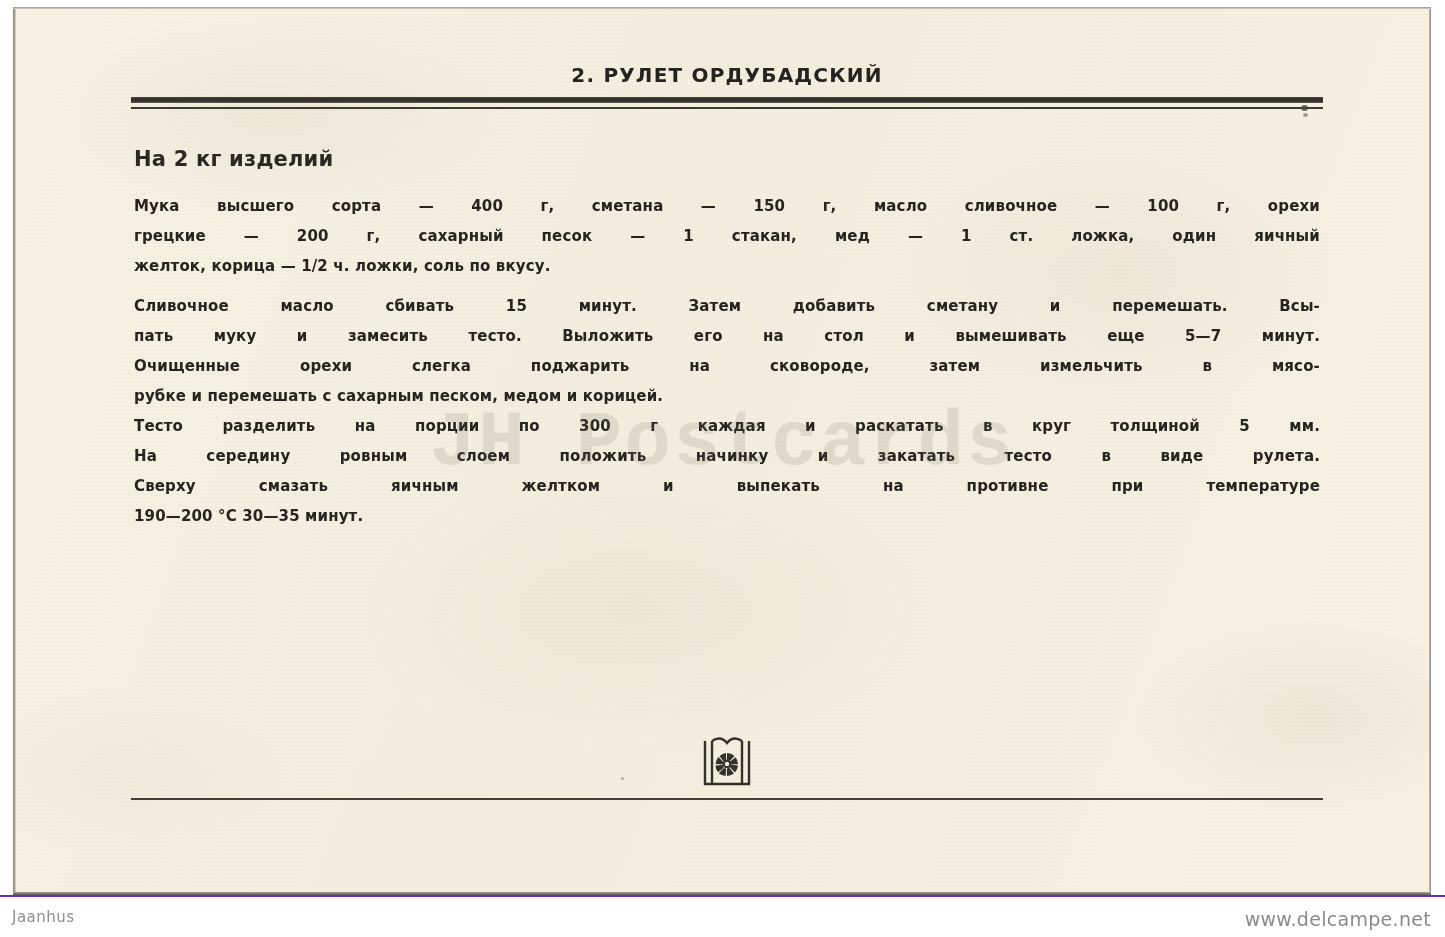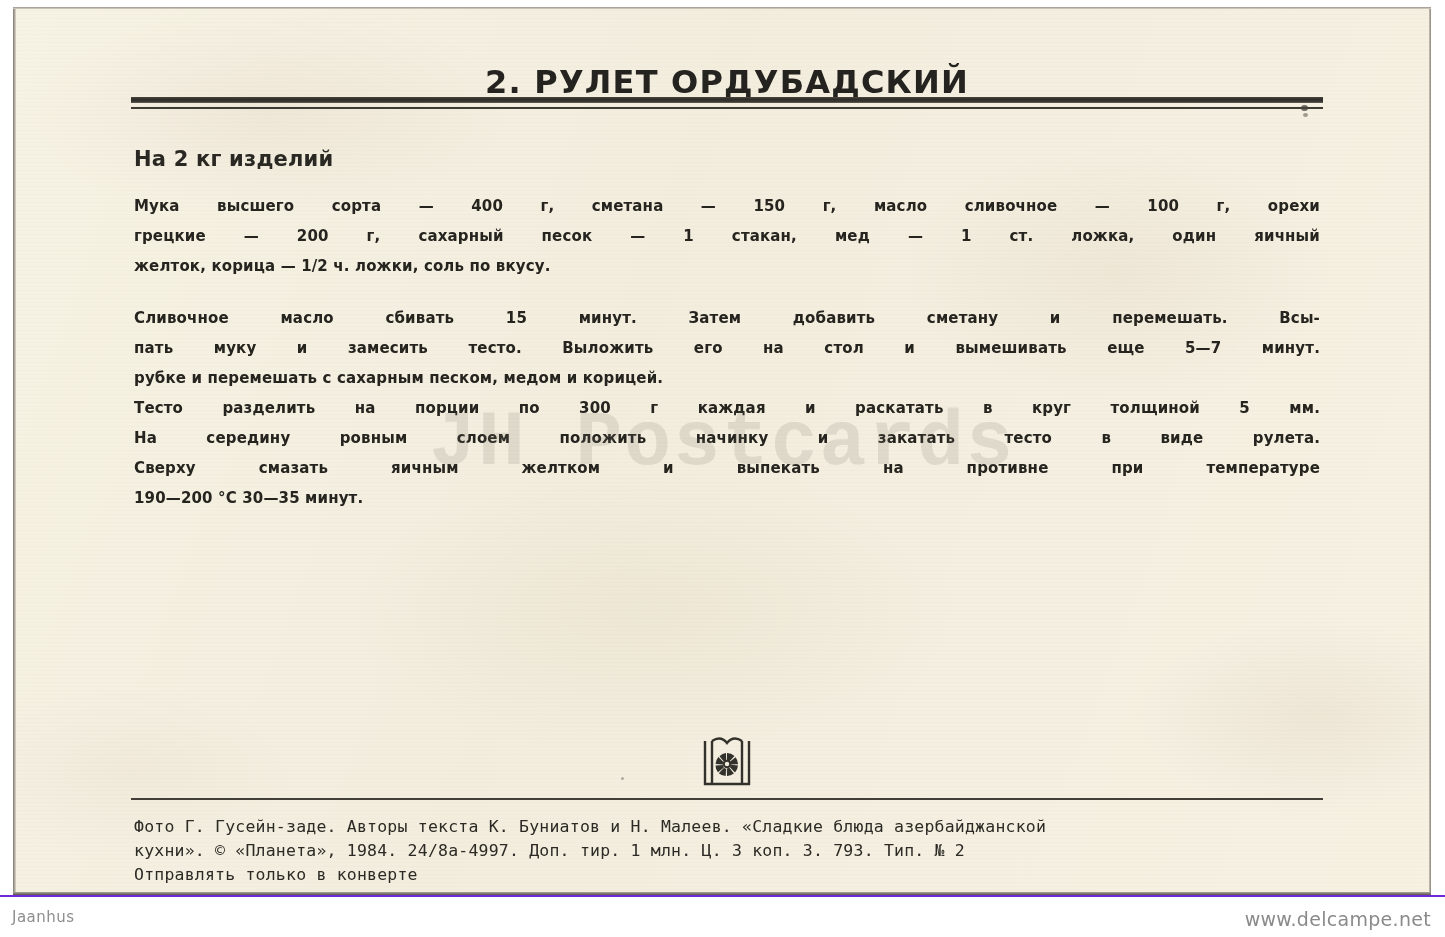--- a/index.html
+++ b/index.html
@@ -111,21 +111,21 @@
 
   
   .title {
     position: absolute;
     top: 56px;
     left: 0;
     width: 100%;
     text-align: center;
     font-family: "DejaVu Sans", sans-serif;
     font-weight: 700;
-    font-size: 32px;
+    font-size: 20px;
     letter-spacing: 1.2px;
     color: #24231f;
     white-space: nowrap;
   }
 
   
   .rule-thick {
     position: absolute;
     top: 90px;
     left: 0;
@@ -159,21 +159,21 @@
     width: 1186px;
     color: #26241f;
     font-weight: 700;
     font-size: 15px;
     line-height: 30px;
     letter-spacing: .15px;
   }
   .para .ln { display: block; white-space: nowrap; }
 
   #ingredients { top: 184px; }
-  #method      { top: 296px; }
+  #method      { top: 284px; }
 
   
   .ln.stretch {
     display: block;
     text-align: justify;
     text-align-last: justify;
     white-space: normal;
   }
 
   
@@ -284,20 +284,21 @@
 
       <div class="para" id="ingredients">
         <span class="ln stretch">Мука высшего сорта — 400 г, сметана — 150 г, масло сливочное — 100 г, орехи</span>
         <span class="ln stretch">грецкие — 200 г, сахарный песок — 1 стакан, мед — 1 ст. ложка, один яичный</span>
         <span class="ln">желток, корица — 1/2 ч. ложки, соль по вкусу.</span>
       </div>
 
       <div class="para" id="method">
         <span class="ln stretch">Сливочное масло сбивать 15 минут. Затем добавить сметану и перемешать. Всы-</span>
         <span class="ln stretch">пать муку и замесить тесто. Выложить его на стол и вымешивать еще 5—7 минут.</span>
+        <span class="ln stretch">Очищенные орехи слегка поджарить на сковороде, затем измельчить в мясо-</span>
         <span class="ln">рубке и перемешать с сахарным песком, медом и корицей.</span>
         <span class="ln stretch">Тесто разделить на порции по 300 г каждая и раскатать в круг толщиной 5 мм.</span>
         <span class="ln stretch">На середину ровным слоем положить начинку и закатать тесто в виде рулета.</span>
         <span class="ln stretch">Сверху смазать яичным желтком и выпекать на противне при температуре</span>
         <span class="ln">190—200 °C 30—35 минут.</span>
       </div>
 
       <div class="logo">
         <svg viewBox="0 0 52 56" width="52" height="56" aria-hidden="true">
           <g fill="none" stroke="#33312b" stroke-width="2.4">
@@ -315,25 +316,20 @@
             <path d="M24.7 42 a11 11 0 0 1 -6.9 -2.8 l5.3 -5.4 a3.8 3.8 0 0 0 2 1 z"></path>
             <path d="M16.9 38.2 a11 11 0 0 1 -2.4 -6.8 l7.6 -.3 a3.8 3.8 0 0 0 .8 2.4 z"></path>
             <path d="M14.6 30 a11 11 0 0 1 2.8 -6.9 l5.4 5.3 a3.8 3.8 0 0 0 -1 2 z"></path>
             <path d="M18.5 22.2 a11 11 0 0 1 6.5 -3.1 l.2 7.6 a3.8 3.8 0 0 0 -2.2 1 z"></path>
           </g>
         </svg>
       </div>
 
       <div class="rule-footer"></div>
 
-      <div class="footer">
-        <span class="fl">Фото Г. Гусейн-заде. Авторы текста К. Буниатов и Н. Малеев. «Сладкие блюда азербайджанской</span>
-        <span class="fl">кухни». © «Планета», 1984. 24/8а-4997. Доп. тир. 1 млн. Ц. 3 коп. З. 793. Тип. № 2</span>
-        <span class="fl">Отправлять только в конверте</span>
-      </div>
 
     </div>
 
     <div class="watermark">JH Postcards</div>
 
   </div>
 
   <div id="sourcebar">
     <span class="left">Jaanhus</span>
     <span class="right">www.delcampe.net</span>

